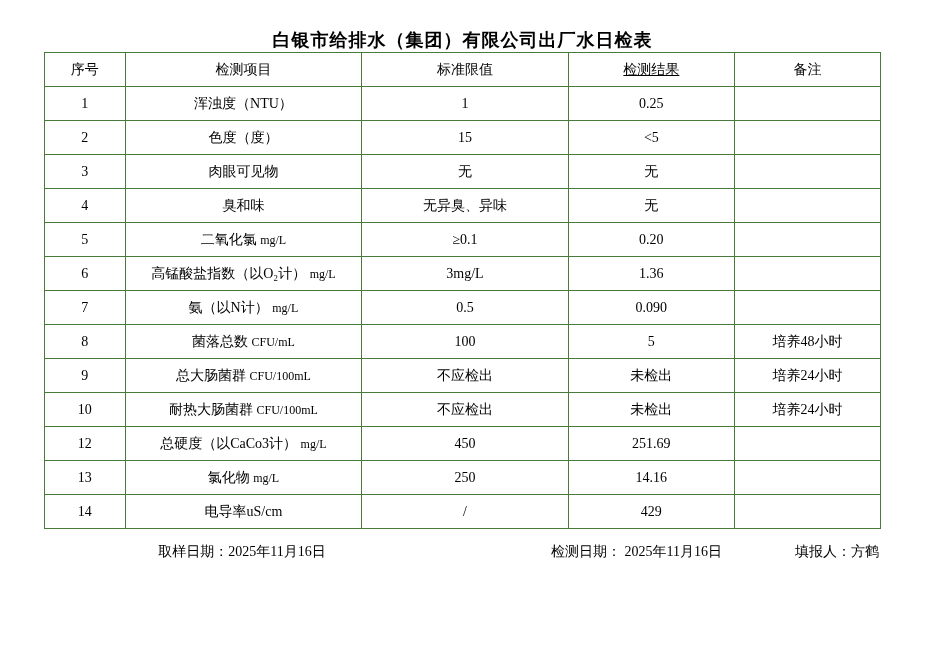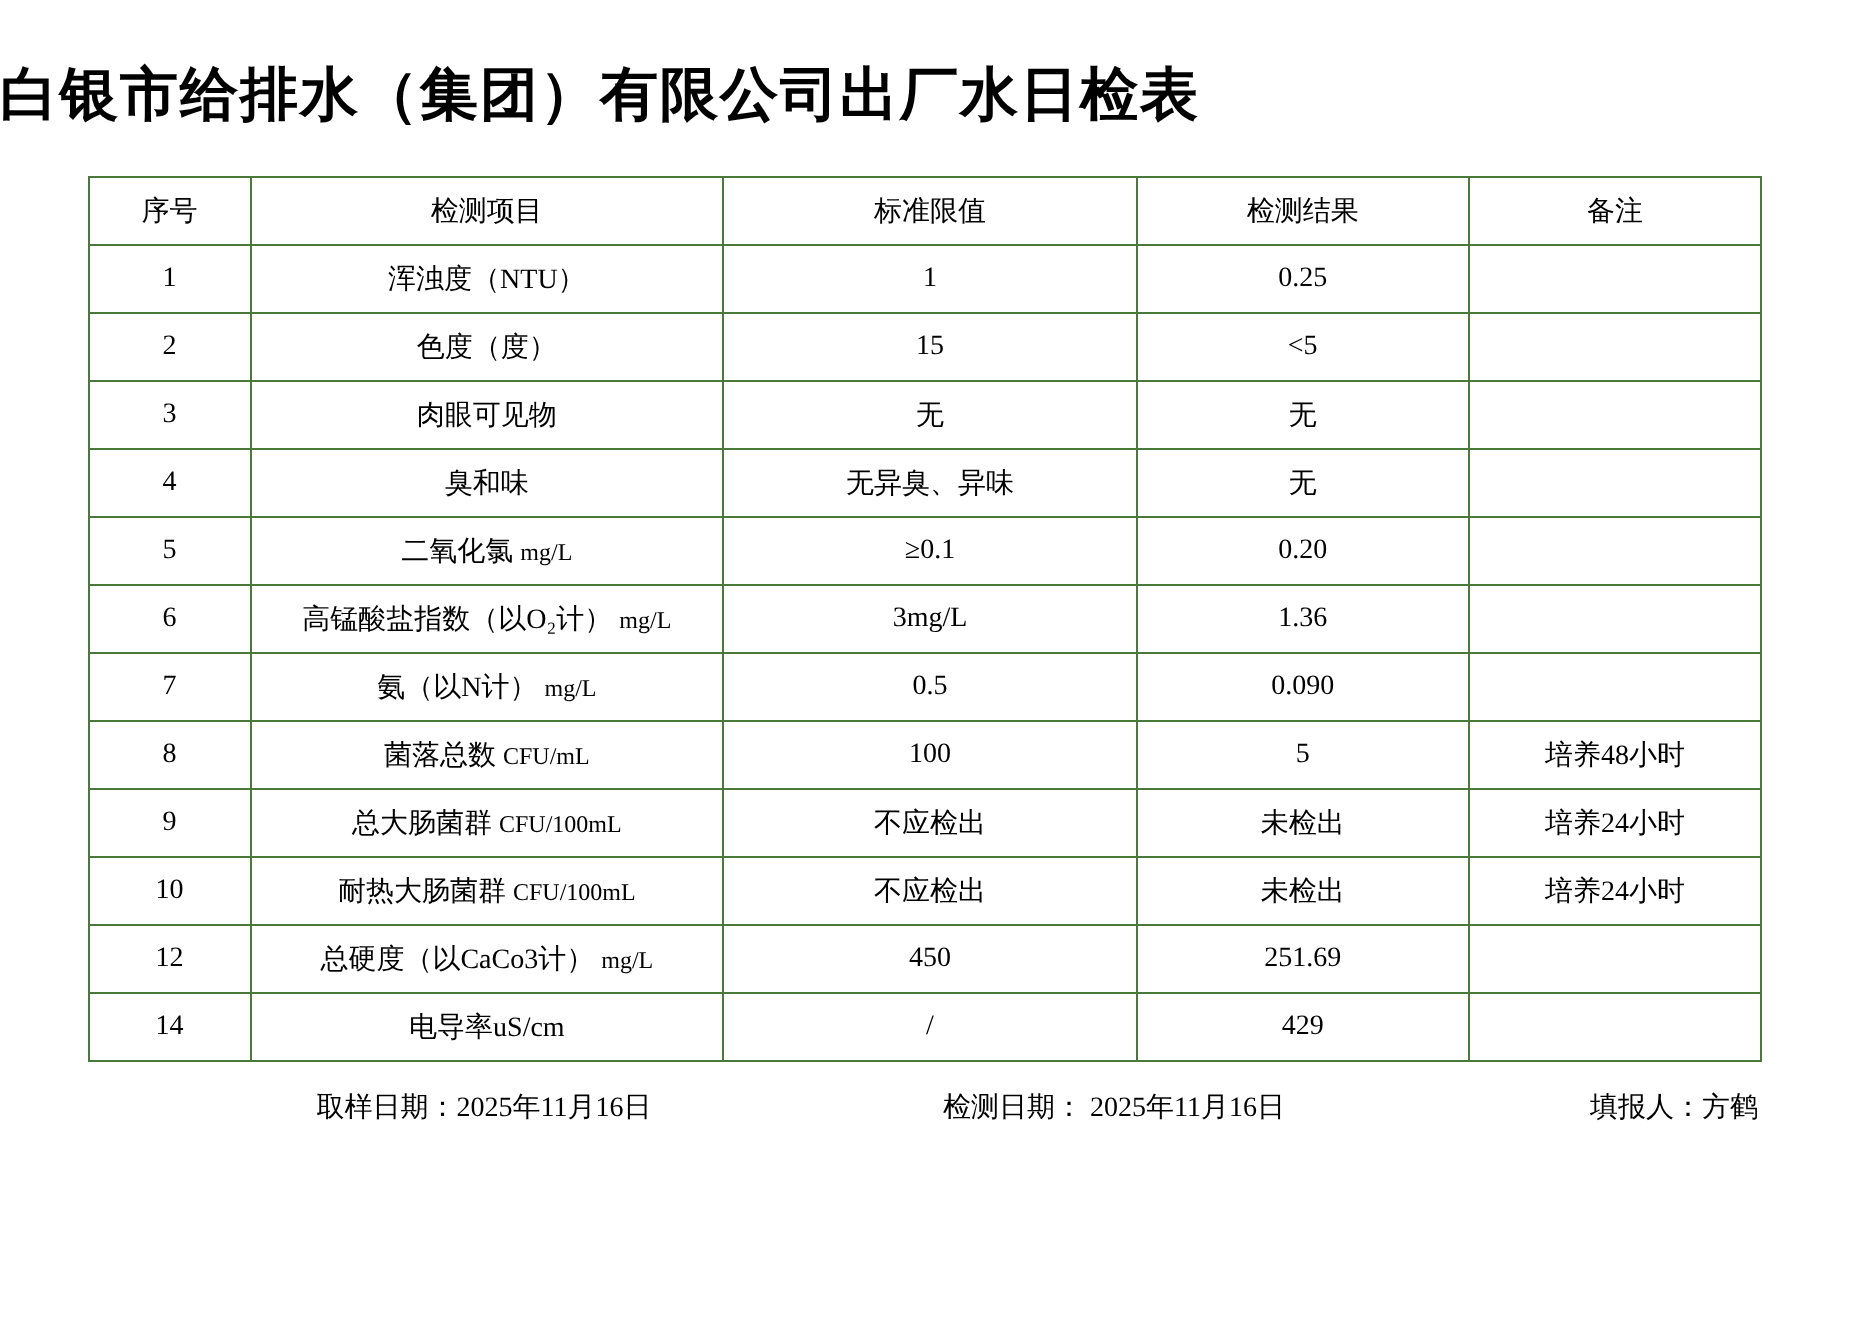--- a/index.html
+++ b/index.html
@@ -15,25 +15,25 @@
     overflow: hidden;
   }
   .page {
     position: relative;
     width: 925px;
     height: 660px;
     background: #ffffff;
     box-sizing: border-box;
   }
   .title {
-    font-size: 29px;
+    text-align: center;
+    font-size: 18px;
     font-weight: bold;
     letter-spacing: 1px;
     margin-top: 28px;
-    margin-bottom: 20px;
     font-family: "Liberation Serif", "DejaVu Serif", serif;
   }
   .table-wrap {
     padding: 0 44px;
   }
   table.report {
     width: 100%;
     border-collapse: collapse;
     table-layout: fixed;
     border-radius: 18px;
@@ -47,31 +47,31 @@
     vertical-align: middle;
     padding: 0 2px;
     font-family: "Liberation Serif", "DejaVu Serif", serif;
   }
   table.report thead td {
     font-size: 14px;
   }
   .col-idx { width: 75px; }
   .col-item { width: 230px; }
   .col-std { width: 200px; }
-  .col-res { width: 160px; }
+  .col-res { width: 160px; text-decoration: underline; }
   .col-note { width: 140px; }
   .unit { font-size: 12px; font-family: "Liberation Serif", "DejaVu Serif", serif; }
   .footer {
     display: flex;
     padding: 0 46px;
     margin-top: 14px;
     font-size: 14px;
   }
   .footer .f1 { width: 300px; text-align: center; padding-left: 46px; }
-  .footer .f2 { width: 330px; text-align: center; }
+  .footer .f2 { width: 330px; text-align: right; }
   .footer .f3 { flex: 1; text-align: right; padding-left: 12px; }
 </style>
 </head>
 <body>
 
 <div class="page">
 
   <div class="title">白银市给排水（集团）有限公司出厂水日检表</div>
 
   <div class="table-wrap">
@@ -157,20 +157,27 @@
           <td>培养24小时</td>
         </tr>
         <tr>
           <td>12</td>
           <td><span>总硬度（以CaCo3计）</span> <span class="unit">mg/L</span></td>
           <td>450</td>
           <td>251.69</td>
           <td></td>
         </tr>
         <tr>
+          <td>13</td>
+          <td><span>氯化物</span> <span class="unit">mg/L</span></td>
+          <td>250</td>
+          <td>14.16</td>
+          <td></td>
+        </tr>
+        <tr>
           <td>14</td>
           <td><span>电导率uS/cm</span> <span class="unit"></span></td>
           <td>/</td>
           <td>429</td>
           <td></td>
         </tr>
       </tbody>
     </table>
   </div>
 

